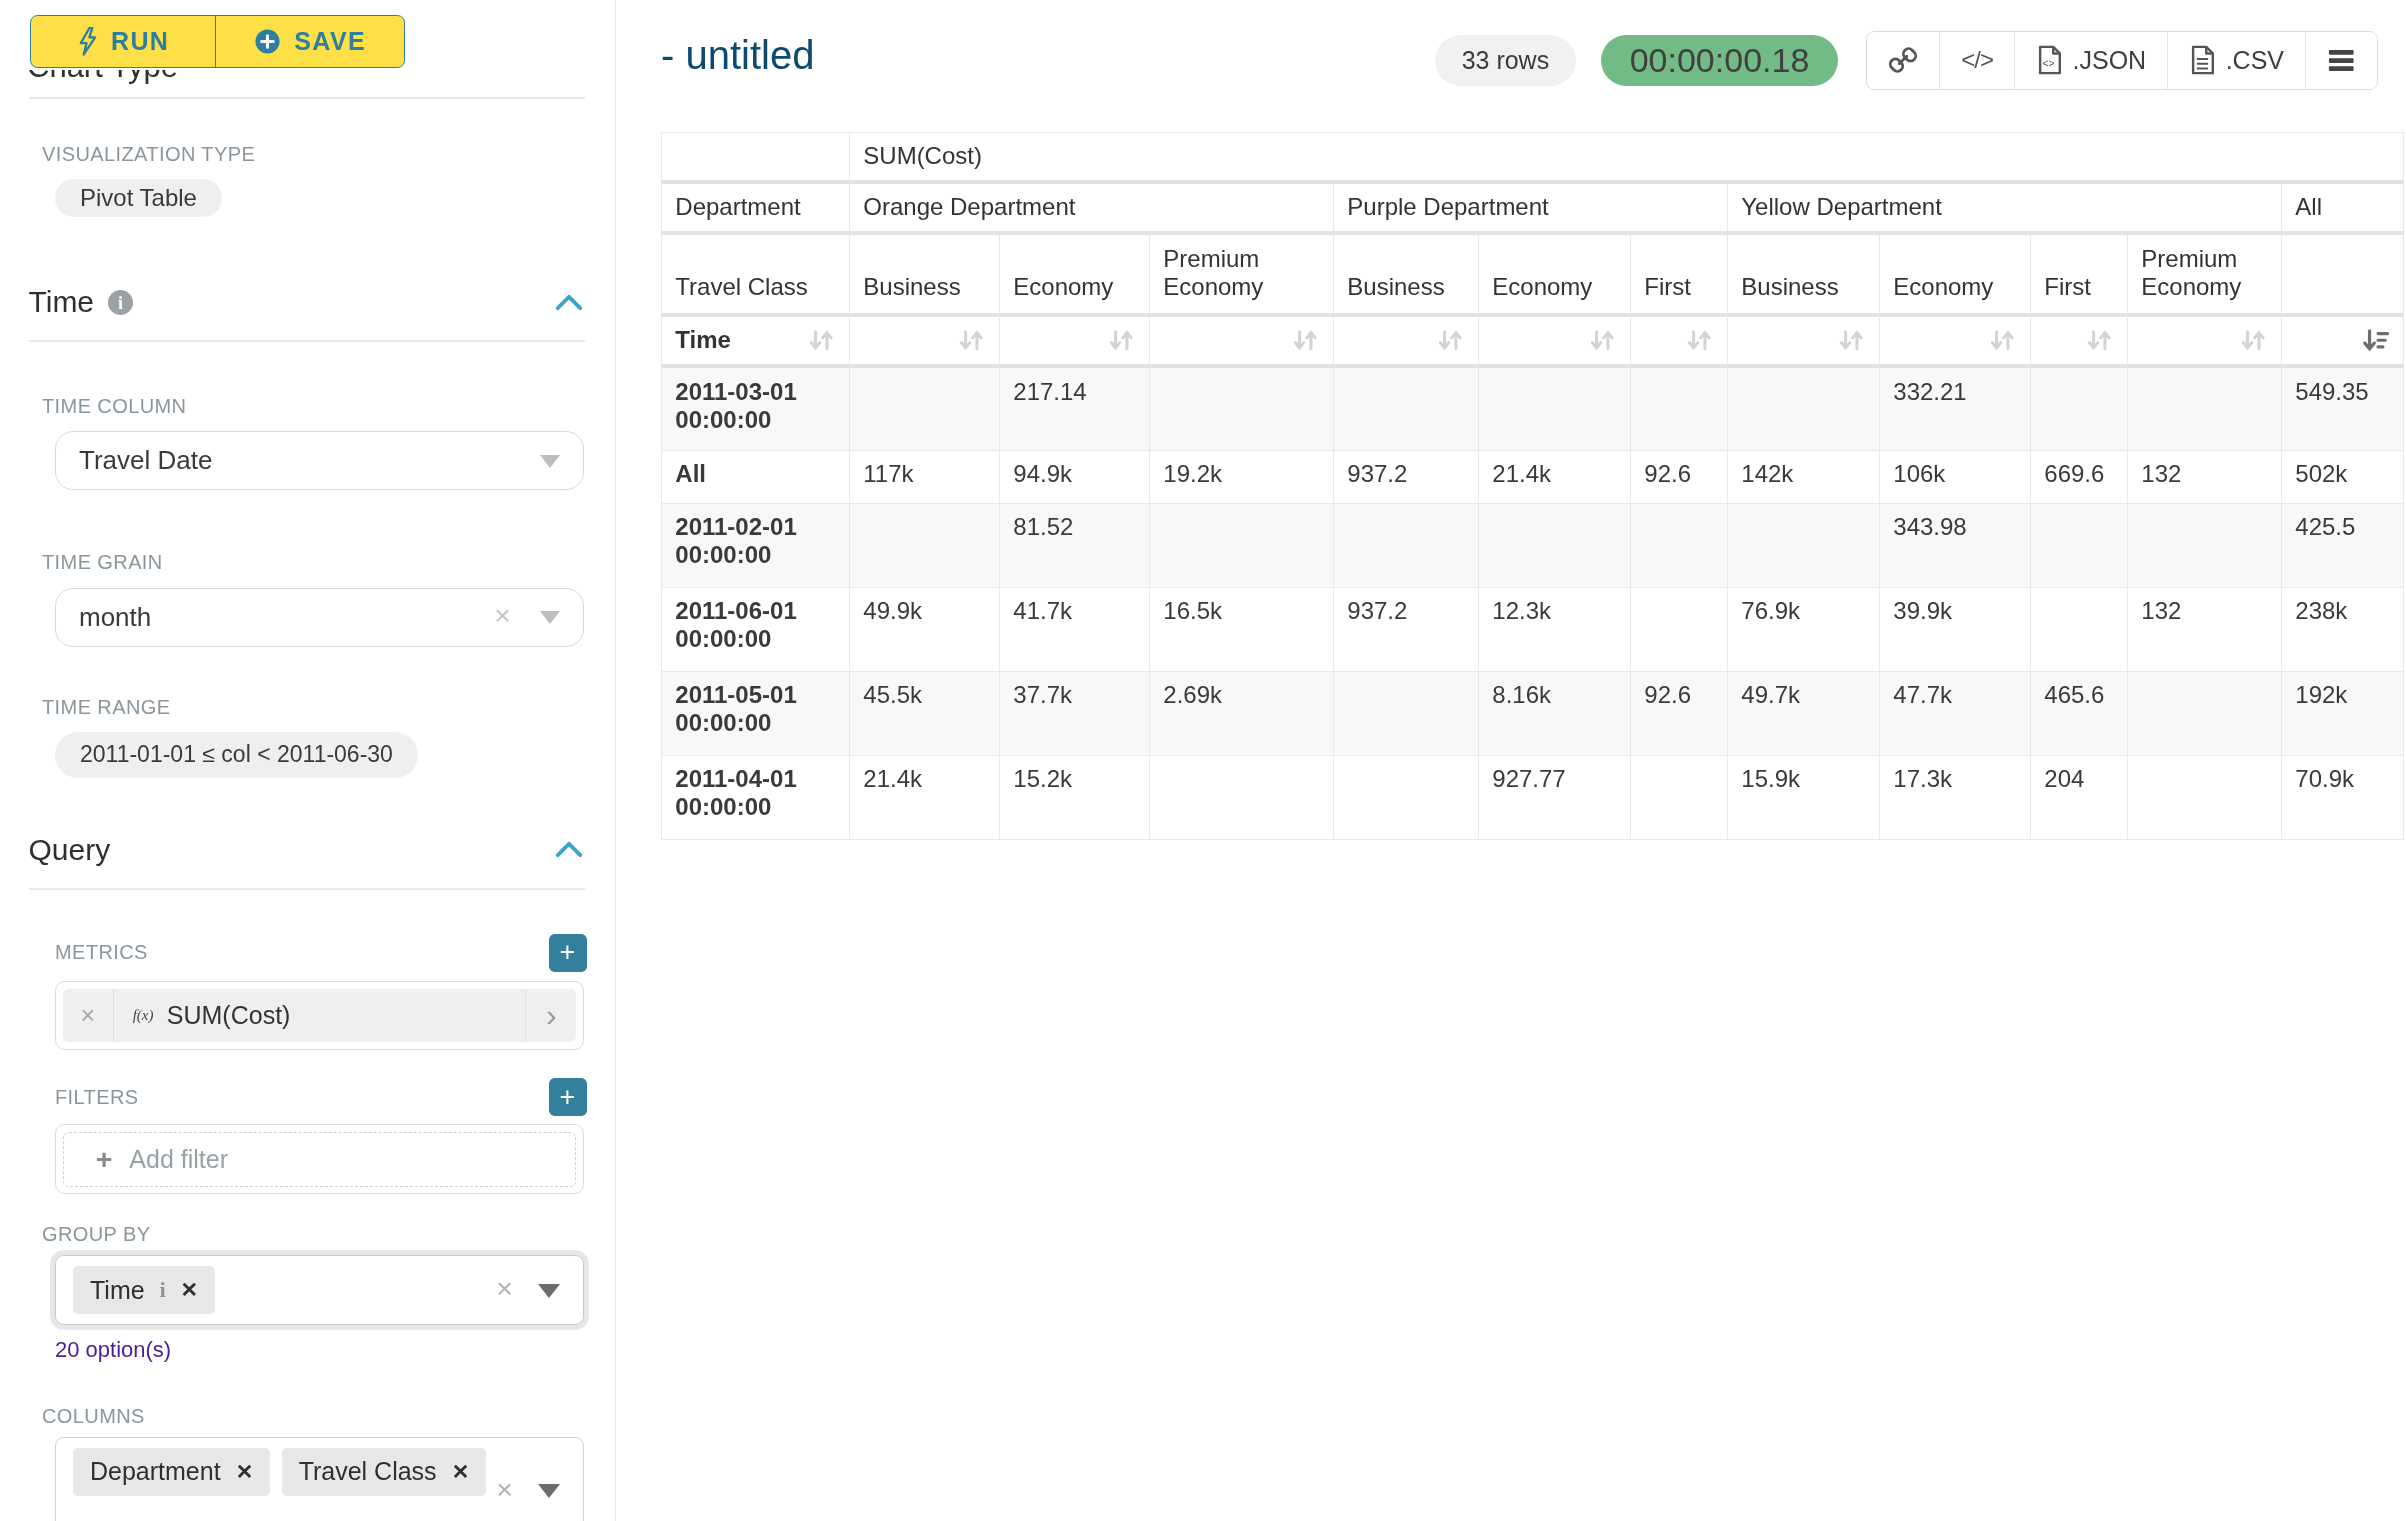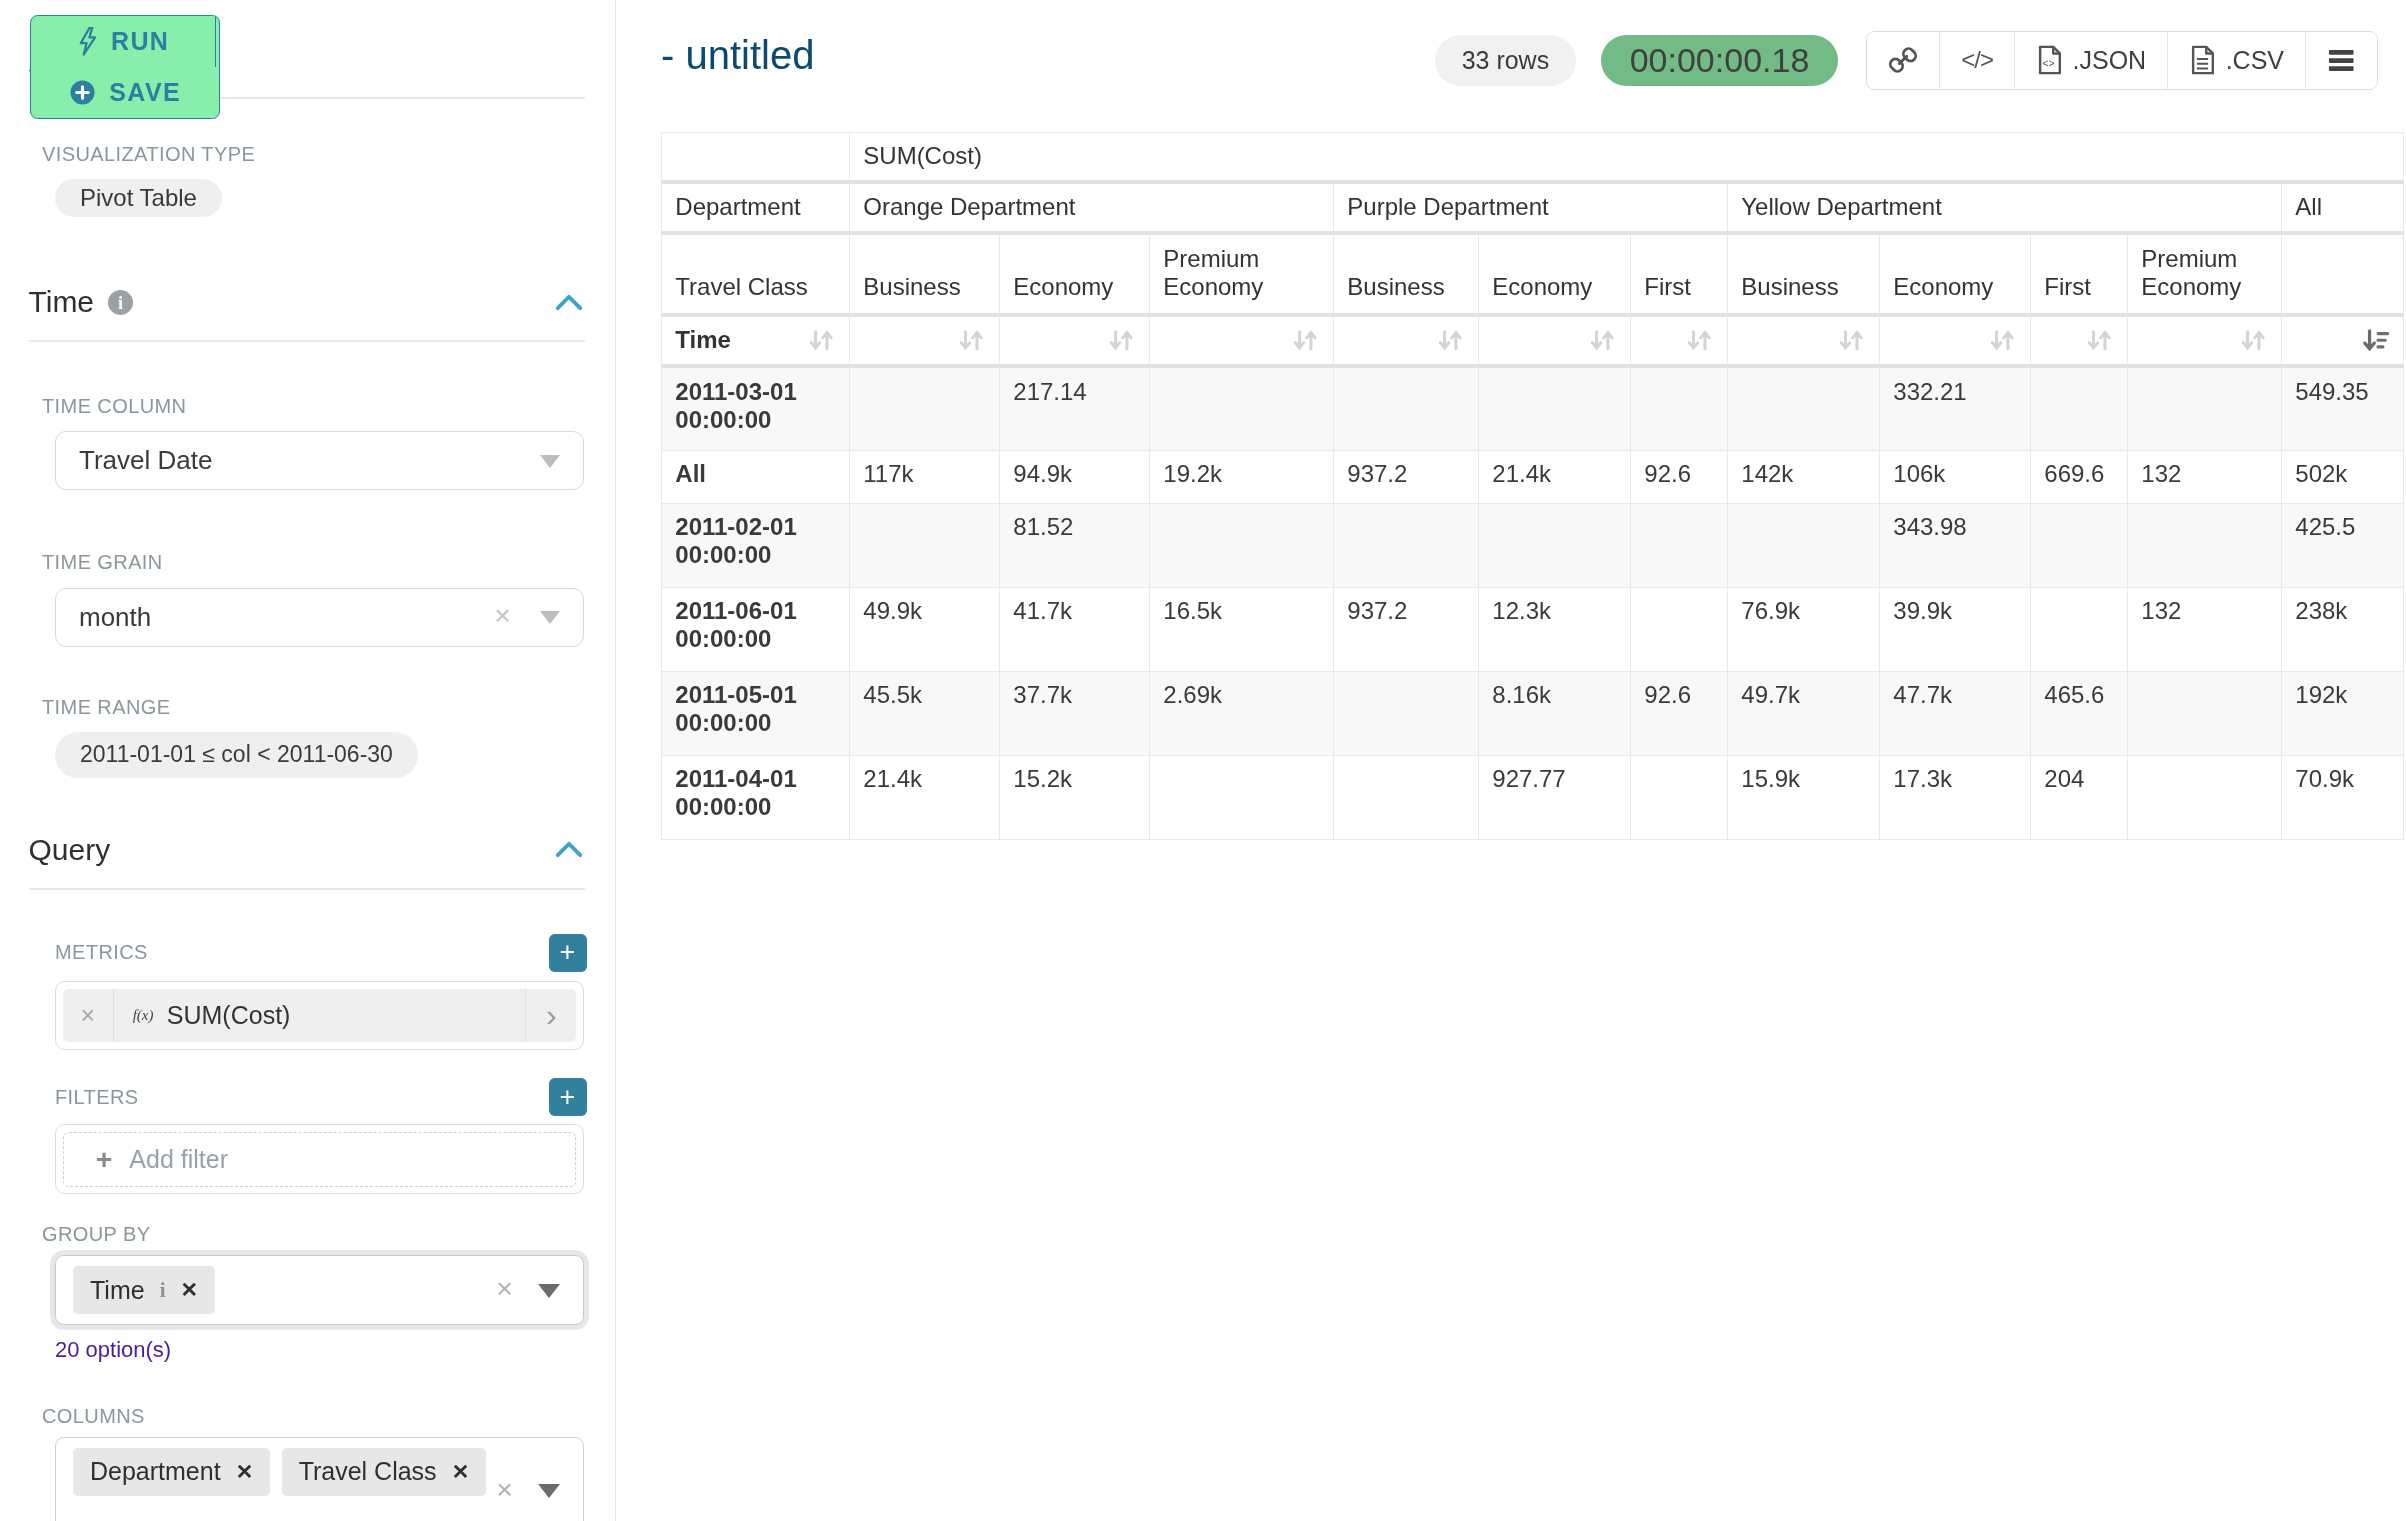--- a/index.html
+++ b/index.html
@@ -6,36 +6,36 @@
   html,body { width:2406px; height:1522px; overflow:hidden; background:#fff;
     font-family:"Liberation Sans", sans-serif; color:#333; }
   .app { display:flex; width:2406px; height:1522px; }
 
   
   .sidebar { width:616px; min-width:616px; border-right:1.9px solid #e6e6e6; position:relative; background:#fff; overflow:hidden; }
   .sb-top { position:relative; height:97px; }
   .ghost-title { position:absolute; left:27px; top:49px; font-size:31px; color:#2f2f2f; z-index:1; white-space:nowrap; }
   .ghost-chevron { position:absolute; right:42px; top:51px; z-index:1; }
   .btn-bar { position:absolute; top:0; left:0; right:0; height:70px; background:#fff; z-index:2; }
-  .btn-group { position:absolute; left:30px; top:15px; display:flex; border:1.9px solid #2c7f9e; border-radius:7.6px; overflow:hidden; background:#86efac;flex-direction:column; }
+  .btn-group { position:absolute; left:30px; top:15px; display:flex; border:1.9px solid #2c7f9e; border-radius:7.6px; overflow:hidden; background:#fde047; }
   .btn { height:51px; display:flex; align-items:center; justify-content:center; gap:13.3px; color:#2c7f9e; font-weight:700; font-size:25px; letter-spacing:1.4px; cursor:pointer; }
   .btn.run { width:185px; border-right:1.9px solid #2c7f9e; }
   .btn.save { width:188px; }
   .divider { height:1.9px; background:#e8e8e8; margin:0 30px 0 28.5px; }
   .ctl-label { margin-left:42px; font-size:20px; letter-spacing:0.4px; color:#8b969c; }
   .viz-wrap { margin-top:44px; }
   .pill { display:inline-flex; align-items:center; height:38px; padding:0 25px; background:#efefef; border-radius:21px; font-size:24px; color:#3a3a3a; }
   .viz-pill { margin:13.3px 0 0 55px; }
   .sec { display:flex; align-items:center; margin:0 30px 0 28.5px; }
   .sec h2 { font-size:30px; font-weight:400; color:#2f2f2f; }
   .sec .spacer { flex:1; }
   .sec-time { margin-top:68px; }
   .sec-div { margin-top:21px; }
   .info-badge { margin-left:13.3px; }
-  .select { margin:13.3px 28.5px 0 55px; width:529px; height:59px; border:1.9px solid #d9d9d9; border-radius:11px; display:flex; align-items:center; padding:0 23px; font-size:26px; color:#3a3a3a; position:relative; background:#fff; }
+  .select { margin:13.3px 28.5px 0 55px; width:529px; height:59px; border:1.9px solid #d9d9d9; border-radius:18px; display:flex; align-items:center; padding:0 23px; font-size:26px; color:#3a3a3a; position:relative; background:#fff; }
   .caret { width:0; height:0; border-left:10.5px solid transparent; border-right:10.5px solid transparent; border-top:13.3px solid #bdbdbd; position:absolute; right:23px; top:50%; margin-top:-5.7px; }
   .clear-x { position:absolute; right:72px; top:50%; transform:translateY(-54%); color:#c4c4c4; font-size:28.5px; }
   .lbl-mt1 { margin-top:53px; }
   .lbl-mt2 { margin-top:61px; }
   .lbl-mt3 { margin-top:49px; }
   .range-pill { margin:13.3px 0 0 55px; height:46px; border-radius:23px; font-size:23px; }
   .sec-query { margin-top:55px; }
   .label-row { display:flex; align-items:center; justify-content:space-between; margin:0 28.5px 0 55px; }
   .label-row .ctl-label { margin-left:0; }
   .add-btn { width:38px; height:38px; background:#33809d; border-radius:5.7px; color:#fff; font-size:27px; display:flex; align-items:center; justify-content:center; cursor:pointer; line-height:1; }

